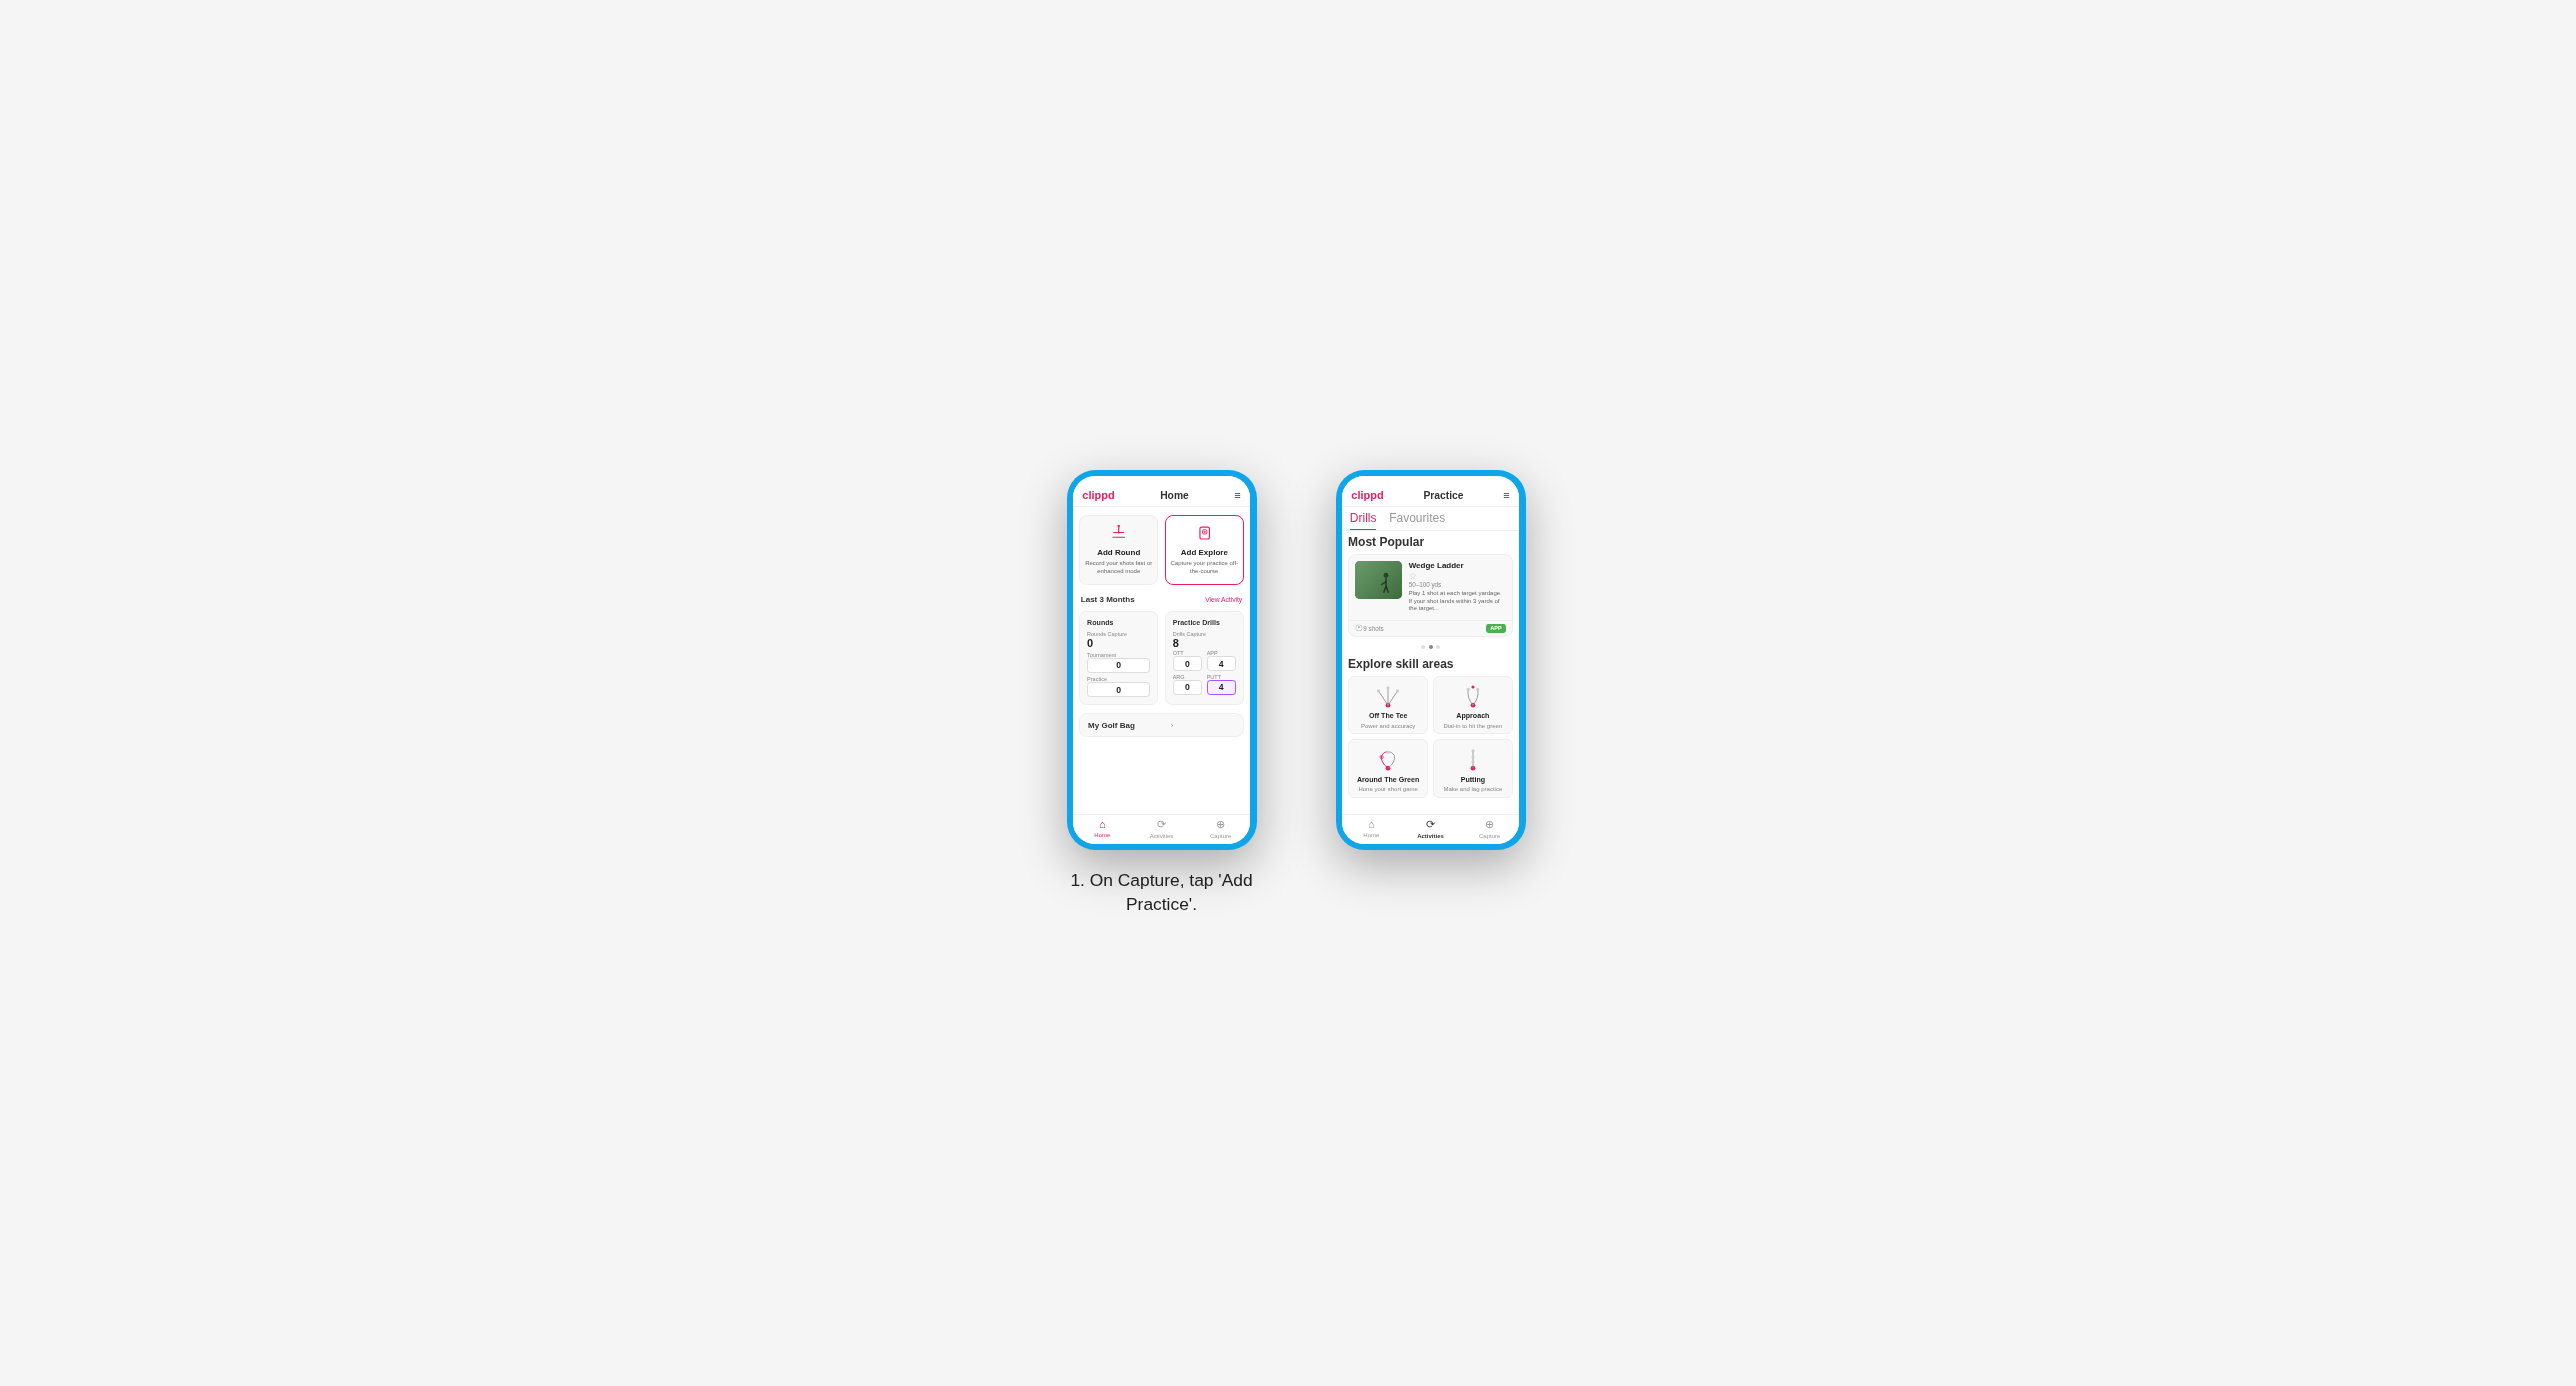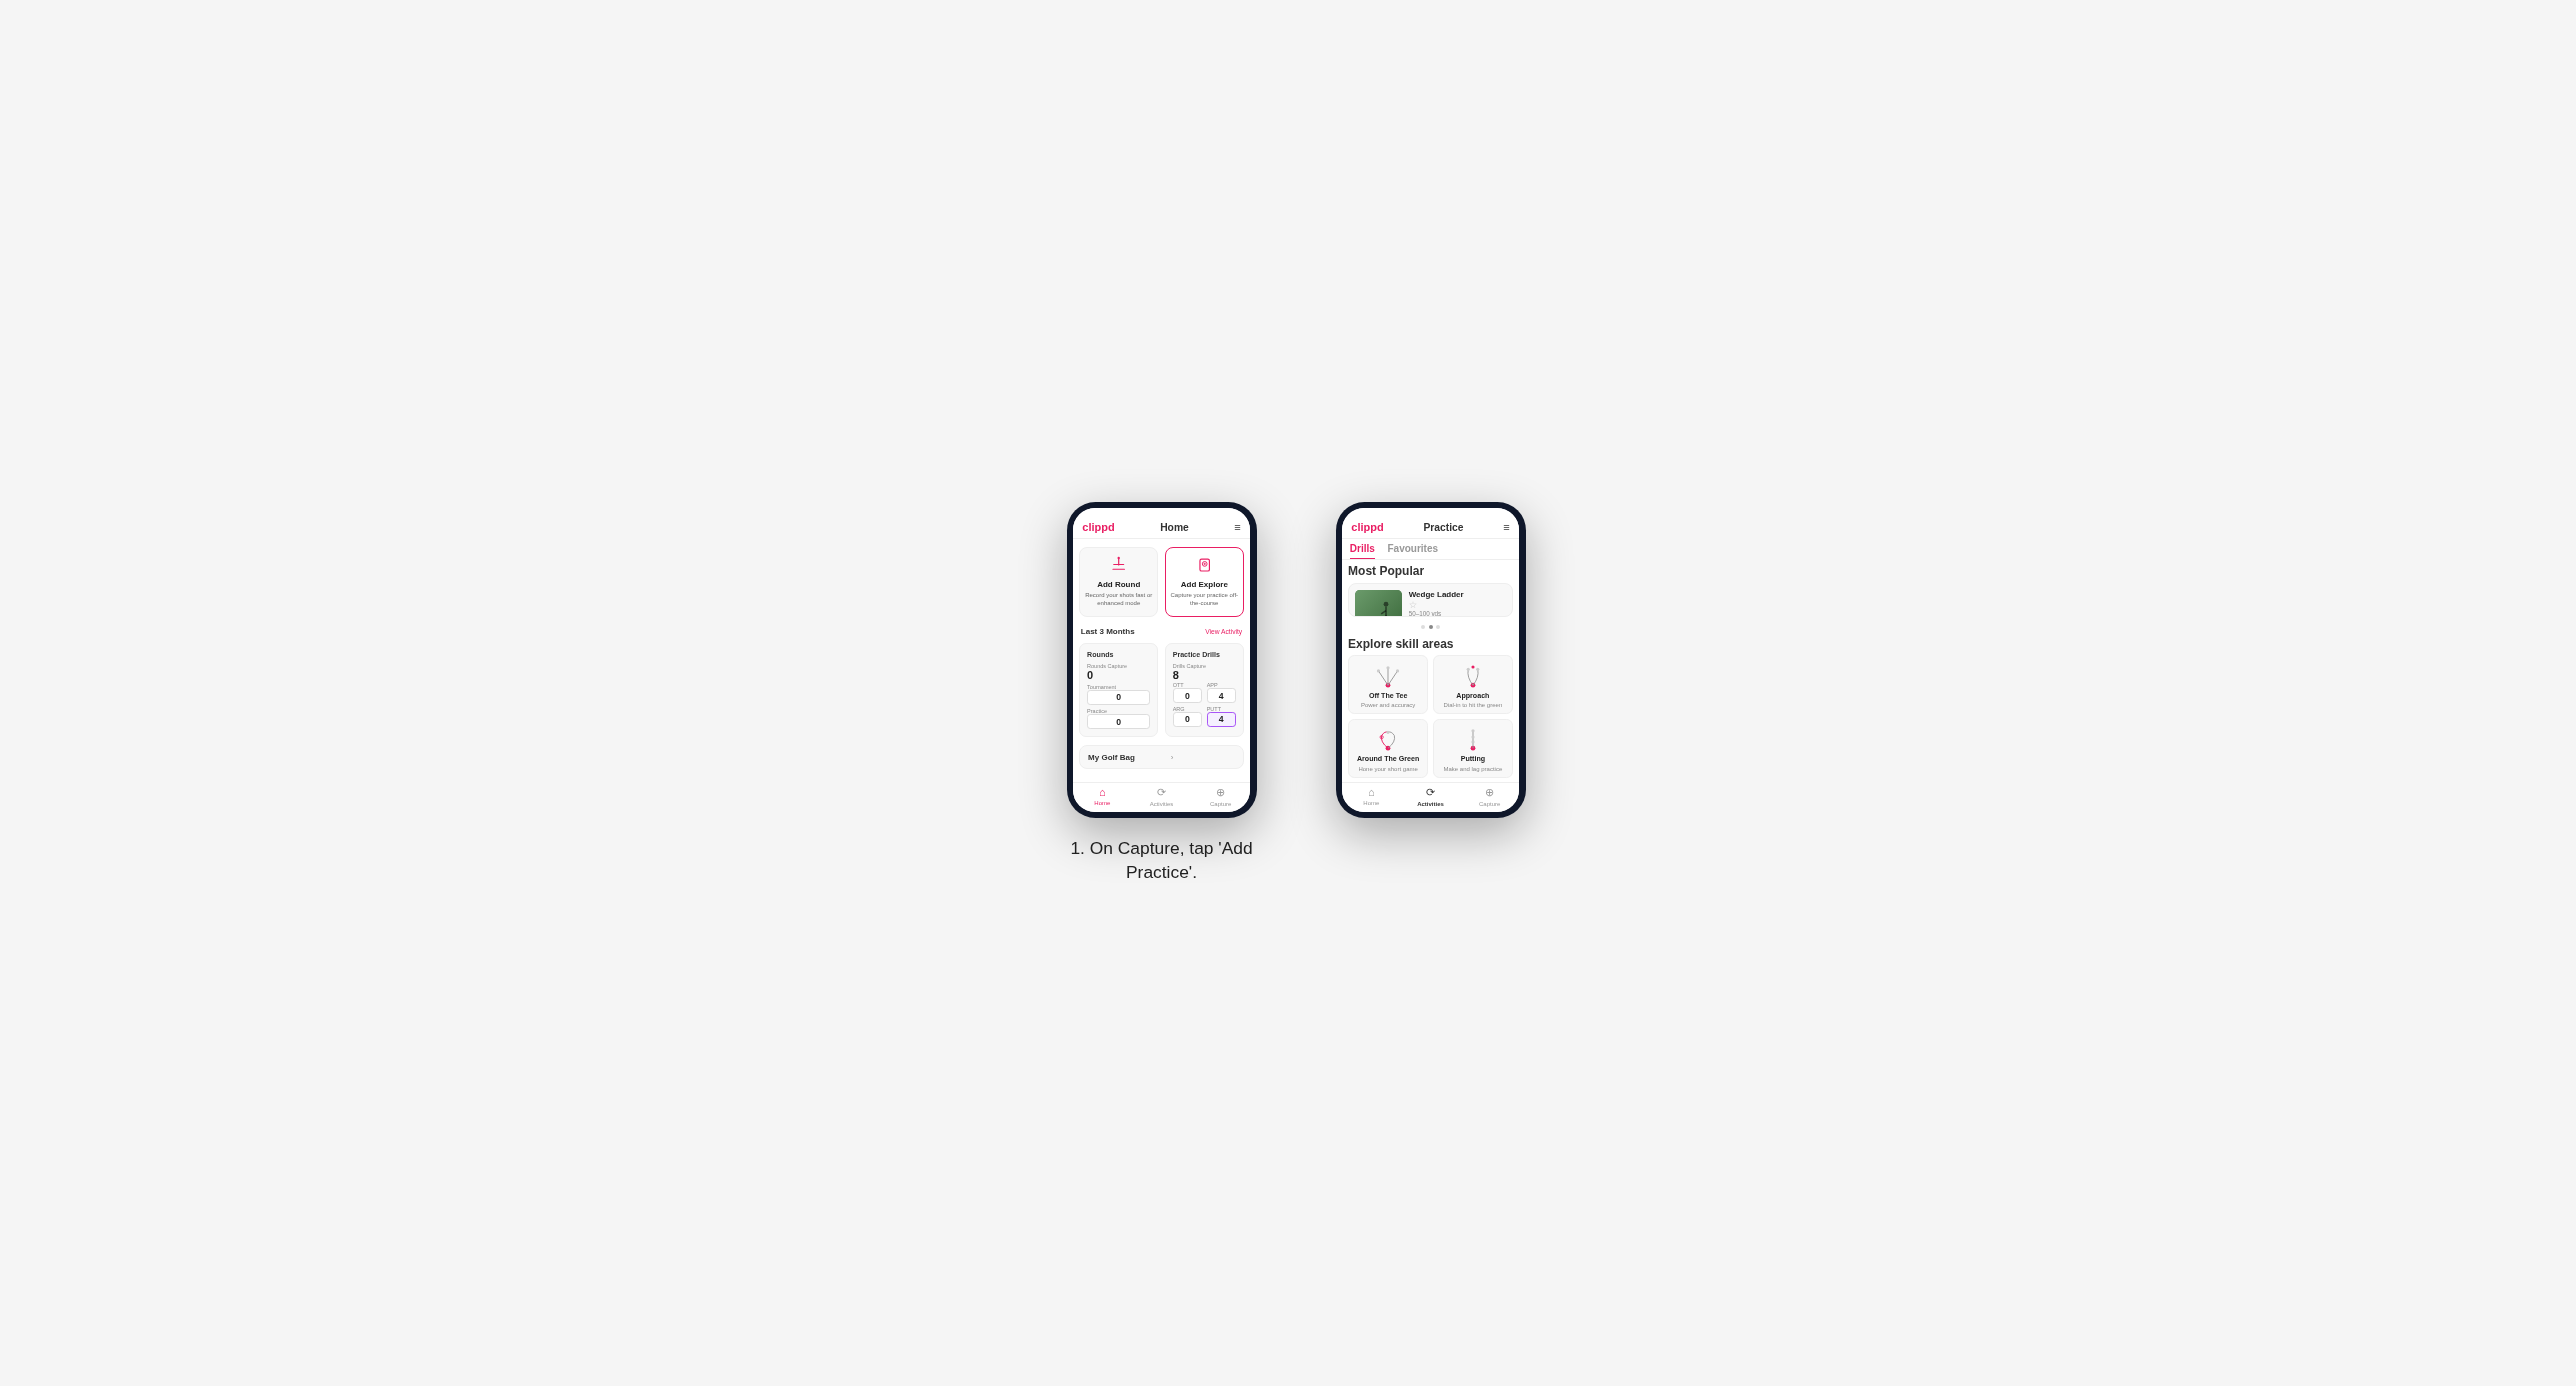--- a/index.html
+++ b/index.html
@@ -20,22 +20,22 @@
       justify-content: center;
     }
     .phone-section {
       display: flex;
       flex-direction: column;
       align-items: center;
       gap: 19px;
     }
     .phone {
       width: 190px;
-      height: 316px;
-      background: #0f172a;
+      height: 380px;
+      background: #0ea5e9;
       border-radius: 28.5px;
       padding: 6.3px;
       box-shadow: 0 16px 47px rgba(0,0,0,0.3);
       position: relative;
     }
     .phone-screen {
       width: 100%;
       height: 100%;
       background: #fff;
       border-radius: 22px;
@@ -231,22 +231,22 @@
 
     
     .tabs-bar {
       display: flex;
       padding: 0 8px;
       border-bottom: 0.8px solid #eee;
       gap: 12.7px;
     }
     .tab-item {
       padding: 4.7px 0 3.2px;
-      font-size: 10px;
-      font-weight: 700;
+      font-size: 12px;
+      font-weight: 400;
       color: #999;
       cursor: pointer;
       border-bottom: 1.6px solid transparent;
     }
     .tab-item.active {
       color: #e91e63;
       border-bottom: 1.6px solid #e91e63;
     }
     .practice-content {
       flex: 1;

